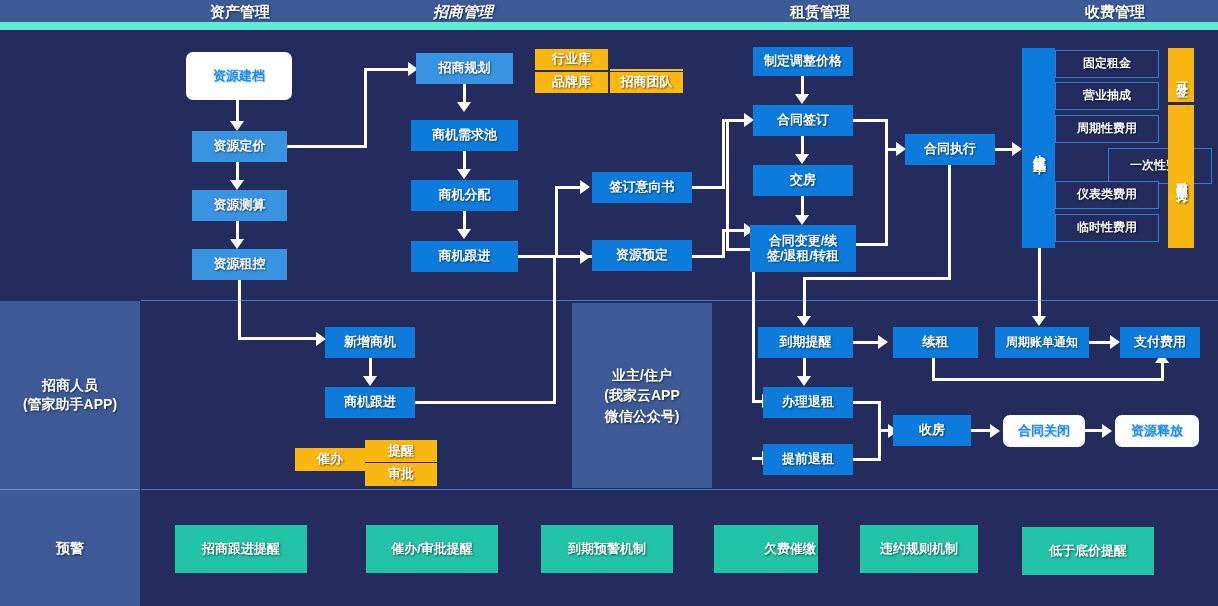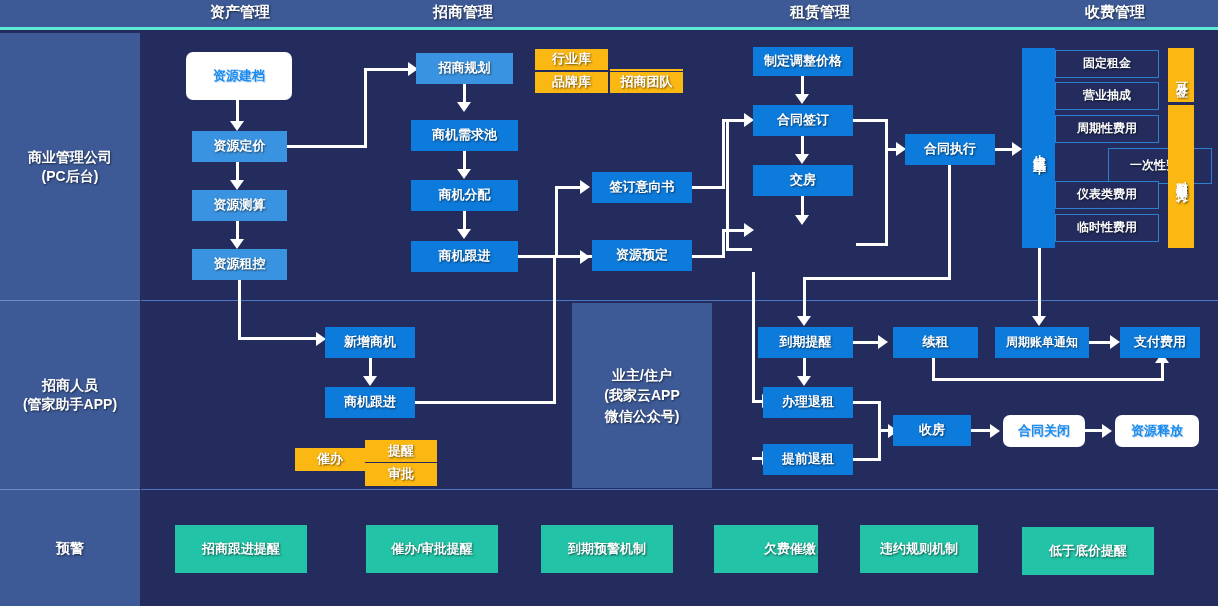--- a/index.html
+++ b/index.html
@@ -7,21 +7,21 @@
     width:1218px; height:606px;
     background:#1b2559;
     font-family:"Liberation Sans","DejaVu Sans",sans-serif;
     overflow:hidden;
   }
   #root { position:relative; width:1218px; height:606px; background:#232c5c; }
 
   
   .header {
     position:absolute; left:0; top:0; width:1218px; height:30px;
-    background:#3d5a96; border-bottom:3px solid #5eead4;
+    background:#3d5a96; border-bottom:8px solid #5eead4;
   }
   .header .htitle {
     position:absolute; top:3px; color:#ffffff; font-weight:bold; font-size:15px;
     text-shadow:1px 1px 2px rgba(0,0,0,.55); white-space:nowrap;
   }
 
   
   .rail {
     position:absolute; left:0; width:140px;
     background:#3d5a96; border-bottom:1px solid #6f8cc4;
@@ -59,31 +59,25 @@
   .ar.right { border-top:7px solid transparent; border-bottom:7px solid transparent; border-left:10px solid #ffffff; }
   .ar.up    { border-left:7px solid transparent; border-right:7px solid transparent; border-bottom:10px solid #ffffff; }
 </style>
 </head>
 <body>
 
 <div id="root">
 
   <div class="header">
     <div class="htitle" style="left:190px;width:100px;text-align:center;">资产管理</div>
-    <div class="htitle" style="left:413px;width:100px;text-align:center;">招商管理</div>
+    <div class="htitle" style="left:413px;width:100px;text-align:center;font-style:italic;">招商管理</div>
     <div class="htitle" style="left:770px;width:100px;text-align:center;">租赁管理</div>
     <div class="htitle" style="left:1065px;width:100px;text-align:center;">收费管理</div>
   </div>
 
-  <div class="rail" style="top:33px;height:268px;">
-    <div>
-      <div>商业管理公司</div>
-      <div>(PC后台)</div>
-    </div>
-  </div>
   <div class="rail" style="top:301px;height:189px;">
     <div>
       <div>招商人员</div>
       <div>(管家助手APP)</div>
     </div>
   </div>
   <div class="rail" style="top:490px;height:116px;border-bottom:none;">
     <div>预警</div>
   </div>
 
@@ -159,20 +153,24 @@
   <div class="ar down" style="left:795px;top:94px;"></div>
 
   <div class="bx blue" style="left:753px;top:105px;width:100px;height:31px;">合同签订</div>
   <div class="ln" style="left:801px;top:136px;width:3px;height:22px;"></div>
   <div class="ar down" style="left:795px;top:154px;"></div>
 
   <div class="bx blue" style="left:753px;top:165px;width:100px;height:31px;">交房</div>
   <div class="ln" style="left:801px;top:196px;width:3px;height:23px;"></div>
   <div class="ar down" style="left:795px;top:215px;"></div>
 
+  <div class="bx blue" style="left:750px;top:225px;width:106px;height:47px;flex-direction:column;">
+    <span>合同变更/续</span>
+    <span>签/退租/转租</span>
+  </div>
 
   <div class="ln" style="left:853px;top:119px;width:35px;height:3px;"></div>
   <div class="ln" style="left:885px;top:119px;width:3px;height:127px;"></div>
   <div class="ln" style="left:856px;top:243px;width:32px;height:3px;"></div>
   <div class="ln" style="left:885px;top:148px;width:16px;height:3px;"></div>
   <div class="ar right" style="left:896px;top:142px;"></div>
 
   <div class="bx blue" style="left:905px;top:134px;width:90px;height:31px;">合同执行</div>
 
   <div class="ln" style="left:995px;top:148px;width:22px;height:3px;"></div>

